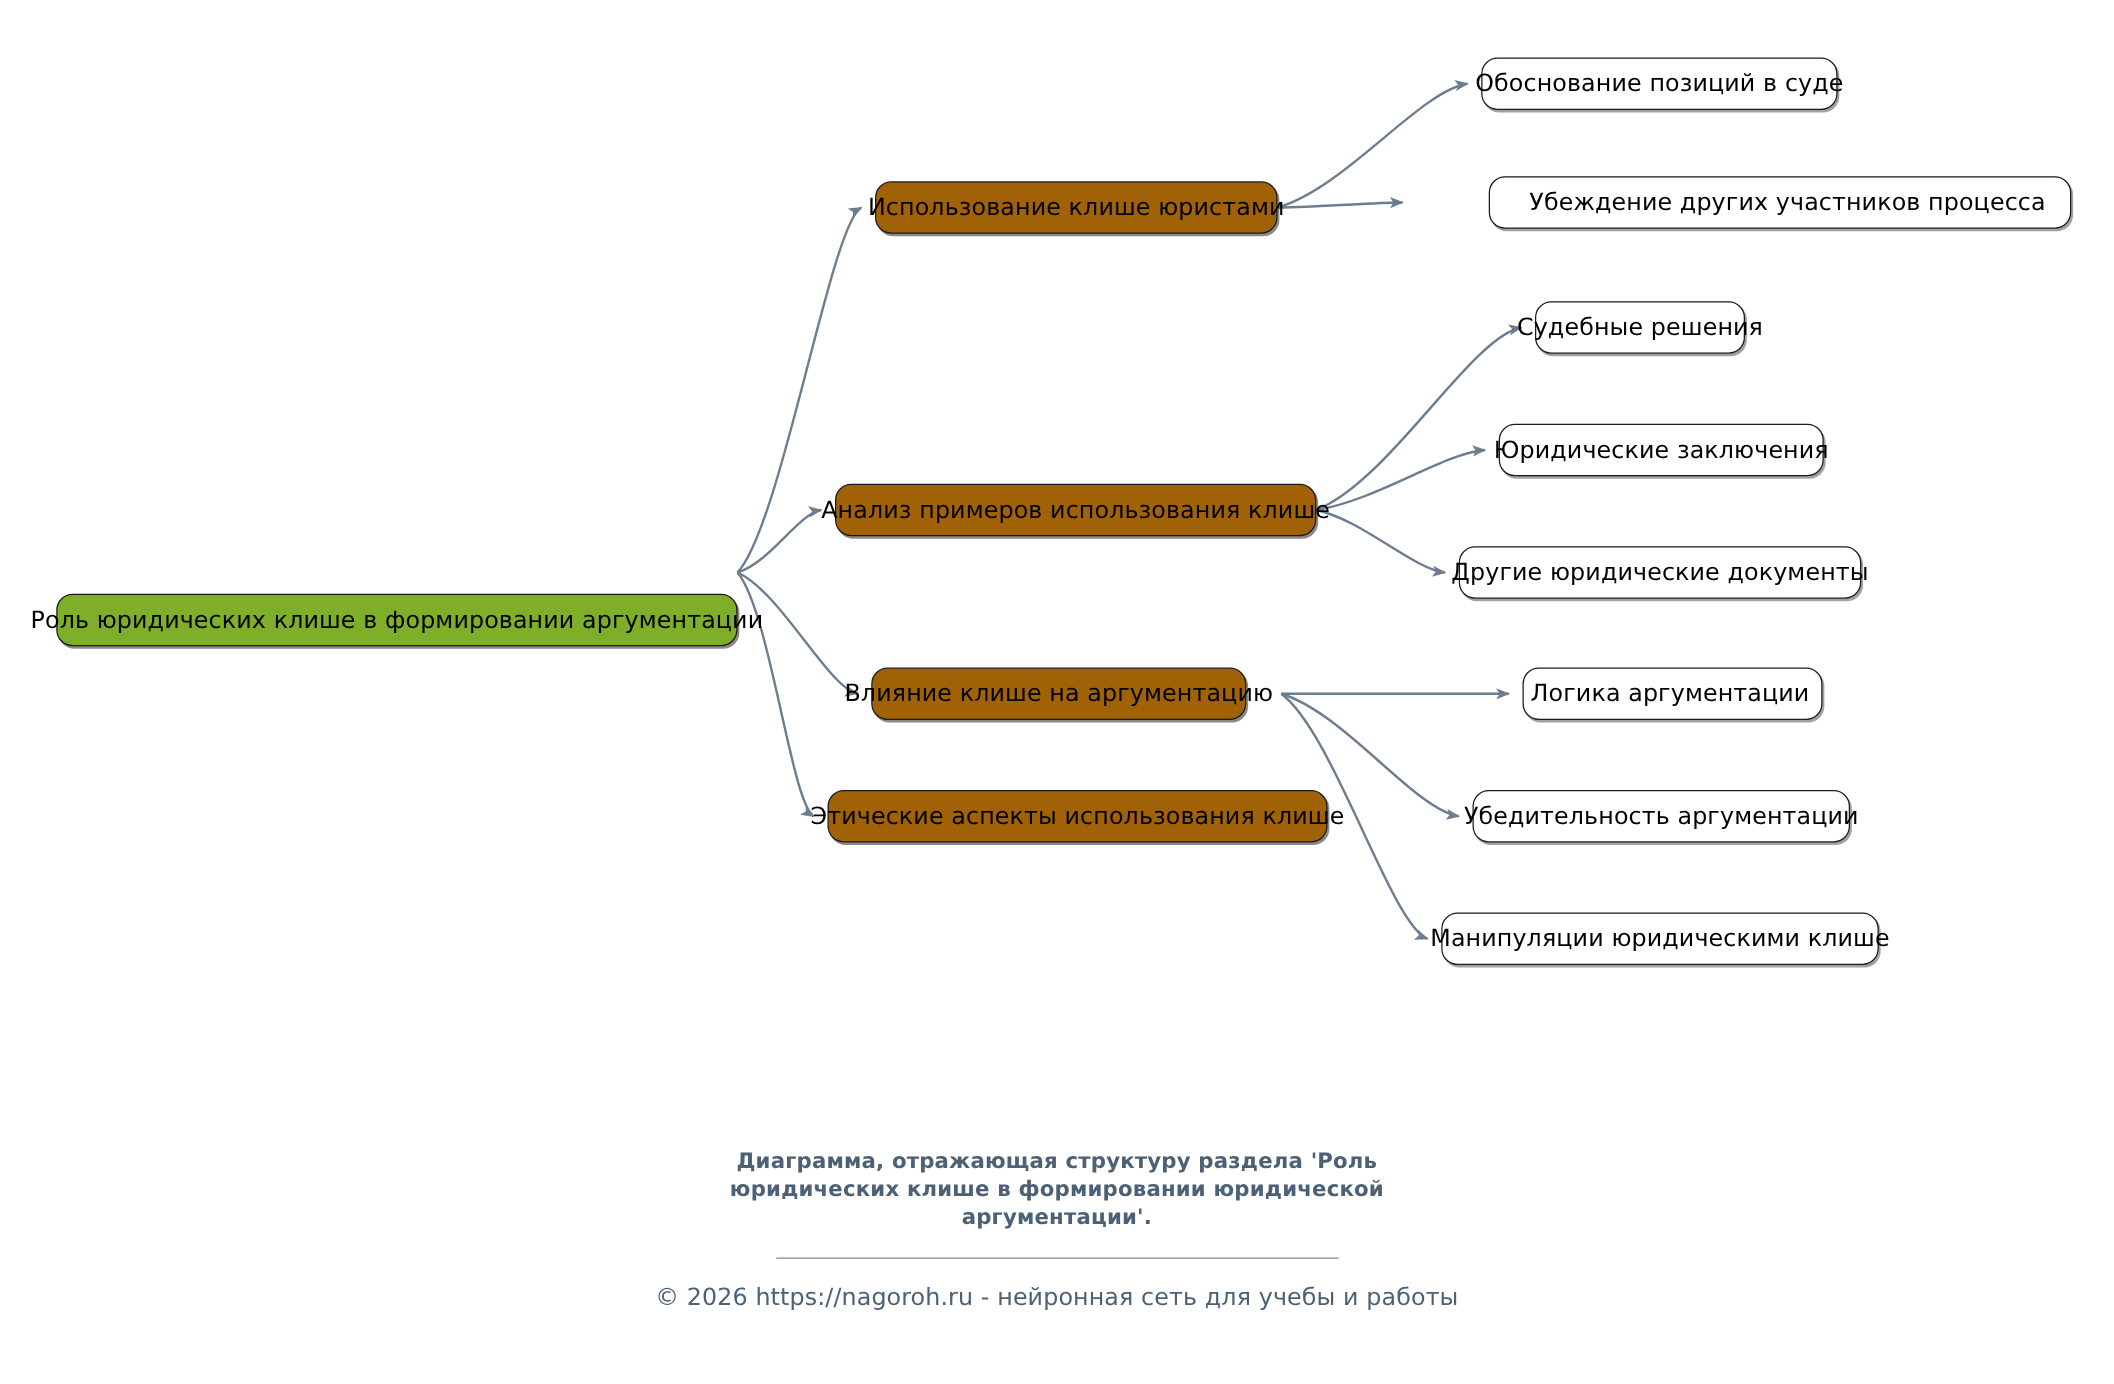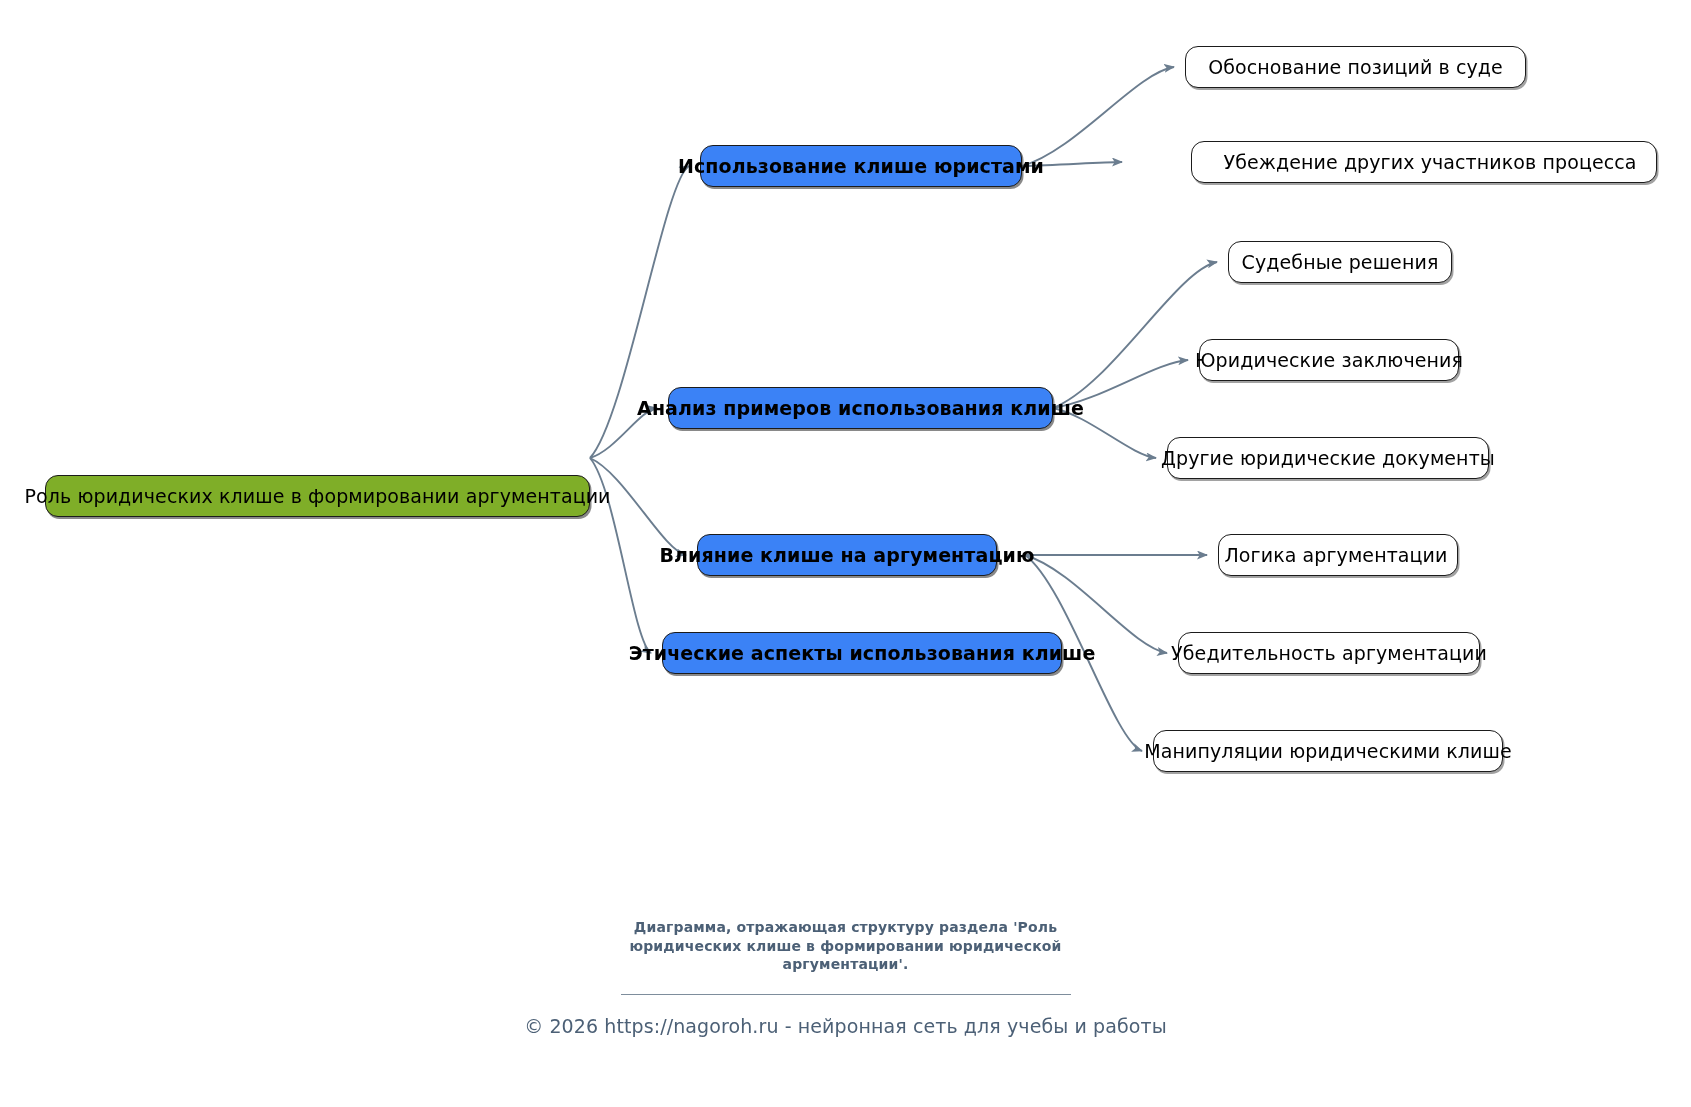--- a/index.html
+++ b/index.html
@@ -61,44 +61,43 @@
   }
 
   .node-root {
     background: #7fae28;
     border: 1.6px solid #1b1b1b;
     box-shadow: 1.5px 2px 0 rgba(40,40,40,0.55);
     margin-top: 38px;
   }
 
   .node-branch {
-    background: #3b82f6;
+    background: #a16207;
     border: 1.6px solid #1b1b1b;
     box-shadow: 1.5px 2px 0 rgba(40,40,40,0.55);
-    font-weight: bold;
   }
 
   .node-leaf {
     background: #ffffff;
     border: 1.6px solid #1b1b1b;
     box-shadow: 1.5px 2px 0 rgba(70,70,70,0.5);
   }
 
   
   #footer {
     position: absolute;
     left: 0;
     top: 918px;
     width: 1691px;
     z-index: 3;
     text-align: center;
   }
 
   #caption {
-    font-size: 14px;
+    font-size: 17px;
     font-weight: bold;
     color: #4c6076;
     line-height: 1.33;
     letter-spacing: 0.15px;
     width: 540px;
     margin: 0 auto;
   }
 
   #rule {
     width: 450px;
@@ -150,27 +149,27 @@
       </div>
       <div class="node node-branch" style="left: 668px; top: 387px; width: 385px;">
         <span>Анализ примеров использования клише</span>
       </div>
       <div class="node node-branch" style="left: 697px; top: 534px; width: 300px;">
         <span>Влияние клише на аргументацию</span>
       </div>
       <div class="node node-branch" style="left: 662px; top: 632px; width: 400px;">
         <span>Этические аспекты использования клише</span>
       </div>
-      <div class="node node-leaf" style="left: 1185px; top: 46px; width: 341px;">
+      <div class="node node-leaf" style="left: 1185px; top: 46px; width: 285px;">
         <span>Обоснование позиций в суде</span>
       </div>
       <div class="node node-leaf" style="left: 1191px; top: 141px; width: 466px; padding-left: 28px;">
         <span>Убеждение других участников процесса</span>
       </div>
-      <div class="node node-leaf" style="left: 1228px; top: 241px; width: 224px;">
+      <div class="node node-leaf" style="left: 1228px; top: 241px; width: 168px;">
         <span>Судебные решения</span>
       </div>
       <div class="node node-leaf" style="left: 1199px; top: 339px; width: 260px;">
         <span>Юридические заключения</span>
       </div>
       <div class="node node-leaf" style="left: 1167px; top: 437px; width: 322px;">
         <span>Другие юридические документы</span>
       </div>
       <div class="node node-leaf" style="left: 1218px; top: 534px; width: 240px; padding-left: 12px;">
         <span>Логика аргументации</span>

